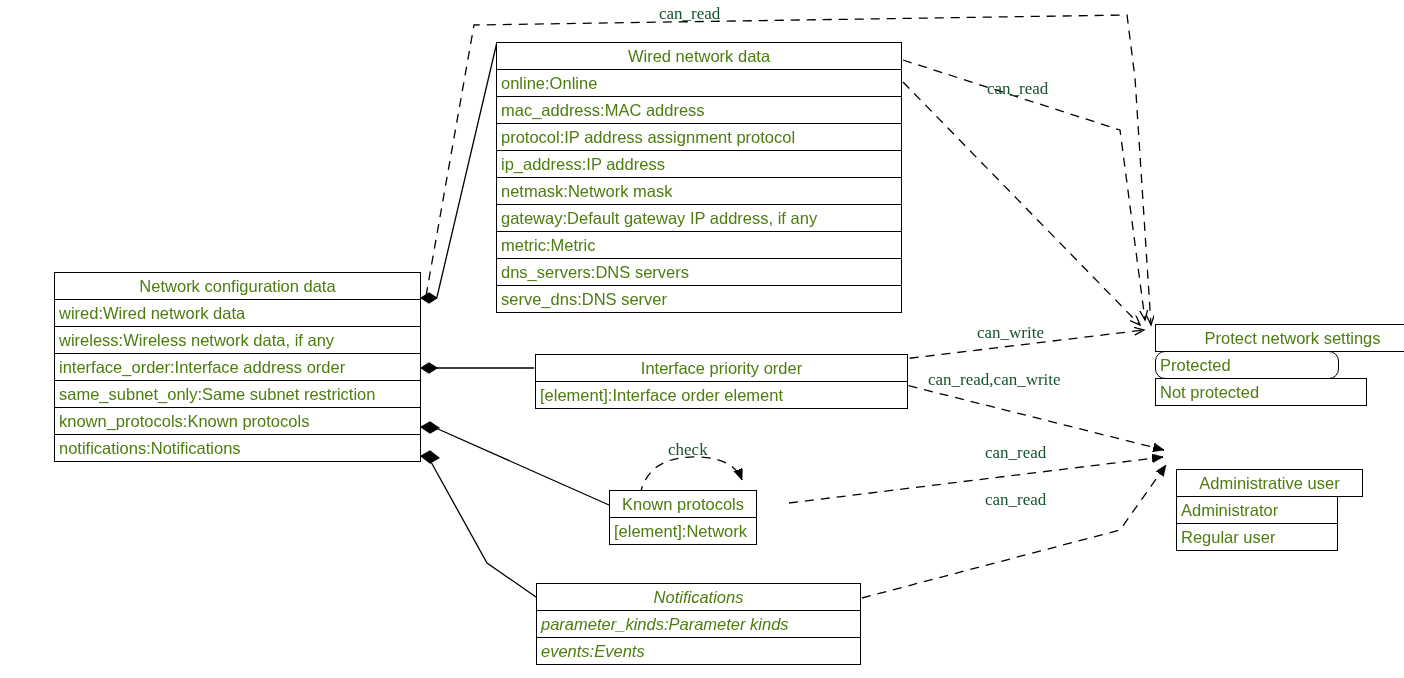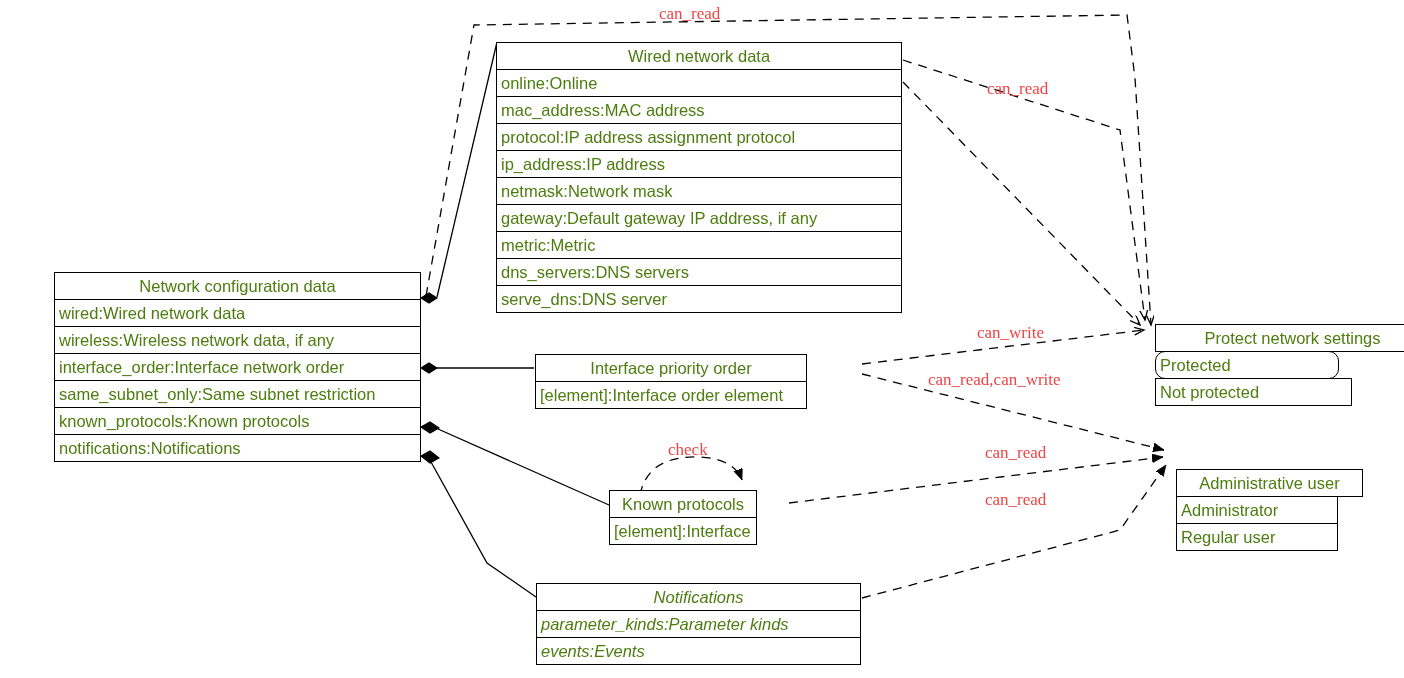--- a/index.html
+++ b/index.html
@@ -45,21 +45,21 @@
     justify-content: center;
     margin-top: 0;
   }
   .uml-row.attr {
     justify-content: flex-start;
   }
   .edge-label {
     position: absolute;
     font-family: "Liberation Serif", serif;
     font-size: 17px;
-    color: #ef4444;
+    color: #14532d;
     white-space: nowrap;
     background: transparent;
   }
 </style>
 </head>
 <body>
 
 <div id="canvas">
 
   <svg id="edges" viewBox="0 0 1404 678">
@@ -122,59 +122,59 @@
 
     <g>
       <path d="M640,495 Q648,455 700,457 Q734,459 742,480" fill="none" stroke="#000" stroke-width="1.3" stroke-dasharray="9,7" marker-end="url(#arrow-solid)"></path>
     </g>
   </svg>
 
   <div class="uml-box" style="left:15px; top:272px; width:406px;padding-left:39px;">
     <div class="uml-row header">Network configuration data</div>
     <div class="uml-row attr">wired:Wired network data</div>
     <div class="uml-row attr">wireless:Wireless network data, if any</div>
-    <div class="uml-row attr">interface_order:Interface network order</div>
+    <div class="uml-row attr">interface_order:Interface address order</div>
     <div class="uml-row attr">same_subnet_only:Same subnet restriction</div>
     <div class="uml-row attr">known_protocols:Known protocols</div>
     <div class="uml-row attr">notifications:Notifications</div>
   </div>
 
   <div class="uml-box" style="left:496px; top:42px; width:406px;">
     <div class="uml-row header">Wired network data</div>
     <div class="uml-row attr">online:Online</div>
     <div class="uml-row attr">mac_address:MAC address</div>
     <div class="uml-row attr">protocol:IP address assignment protocol</div>
     <div class="uml-row attr">ip_address:IP address</div>
     <div class="uml-row attr">netmask:Network mask</div>
     <div class="uml-row attr">gateway:Default gateway IP address, if any</div>
     <div class="uml-row attr">metric:Metric</div>
     <div class="uml-row attr">dns_servers:DNS servers</div>
     <div class="uml-row attr">serve_dns:DNS server</div>
   </div>
 
-  <div class="uml-box" style="left:535px; top:354px; width:272px;">
+  <div class="uml-box" style="left:535px; top:354px; width:373px;">
     <div class="uml-row header">Interface priority order</div>
     <div class="uml-row attr">[element]:Interface order element</div>
   </div>
 
   <div class="uml-box" style="left:609px; top:490px; width:148px;">
     <div class="uml-row header">Known protocols</div>
-    <div class="uml-row attr">[element]:Interface</div>
+    <div class="uml-row attr">[element]:Network</div>
   </div>
 
   <div class="uml-box" style="left:536px; top:583px; width:325px;font-style:italic;">
     <div class="uml-row header">Notifications</div>
     <div class="uml-row attr">parameter_kinds:Parameter kinds</div>
     <div class="uml-row attr">events:Events</div>
   </div>
 
   <div class="uml-box" style="left:1155px; top:324px; width:236px;">
     <div class="uml-row header" style="width:264px;padding-left:15px;">Protect network settings</div>
     <div class="uml-row attr" style="width:184px;border-radius:10px;">Protected</div>
-    <div class="uml-row attr" style="width:197px;">Not protected</div>
+    <div class="uml-row attr" style="width:212px;">Not protected</div>
   </div>
 
   <div class="uml-box" style="left:1176px; top:445px; width:187px;">
     <div class="uml-row header" style="width:187px;margin-top:24px;">Administrative user</div>
     <div class="uml-row attr" style="width:162px;">Administrator</div>
     <div class="uml-row attr" style="width:162px;">Regular user</div>
   </div>
 
   <div class="edge-label" style="left:659px; top:4px;">can_read</div>
 

